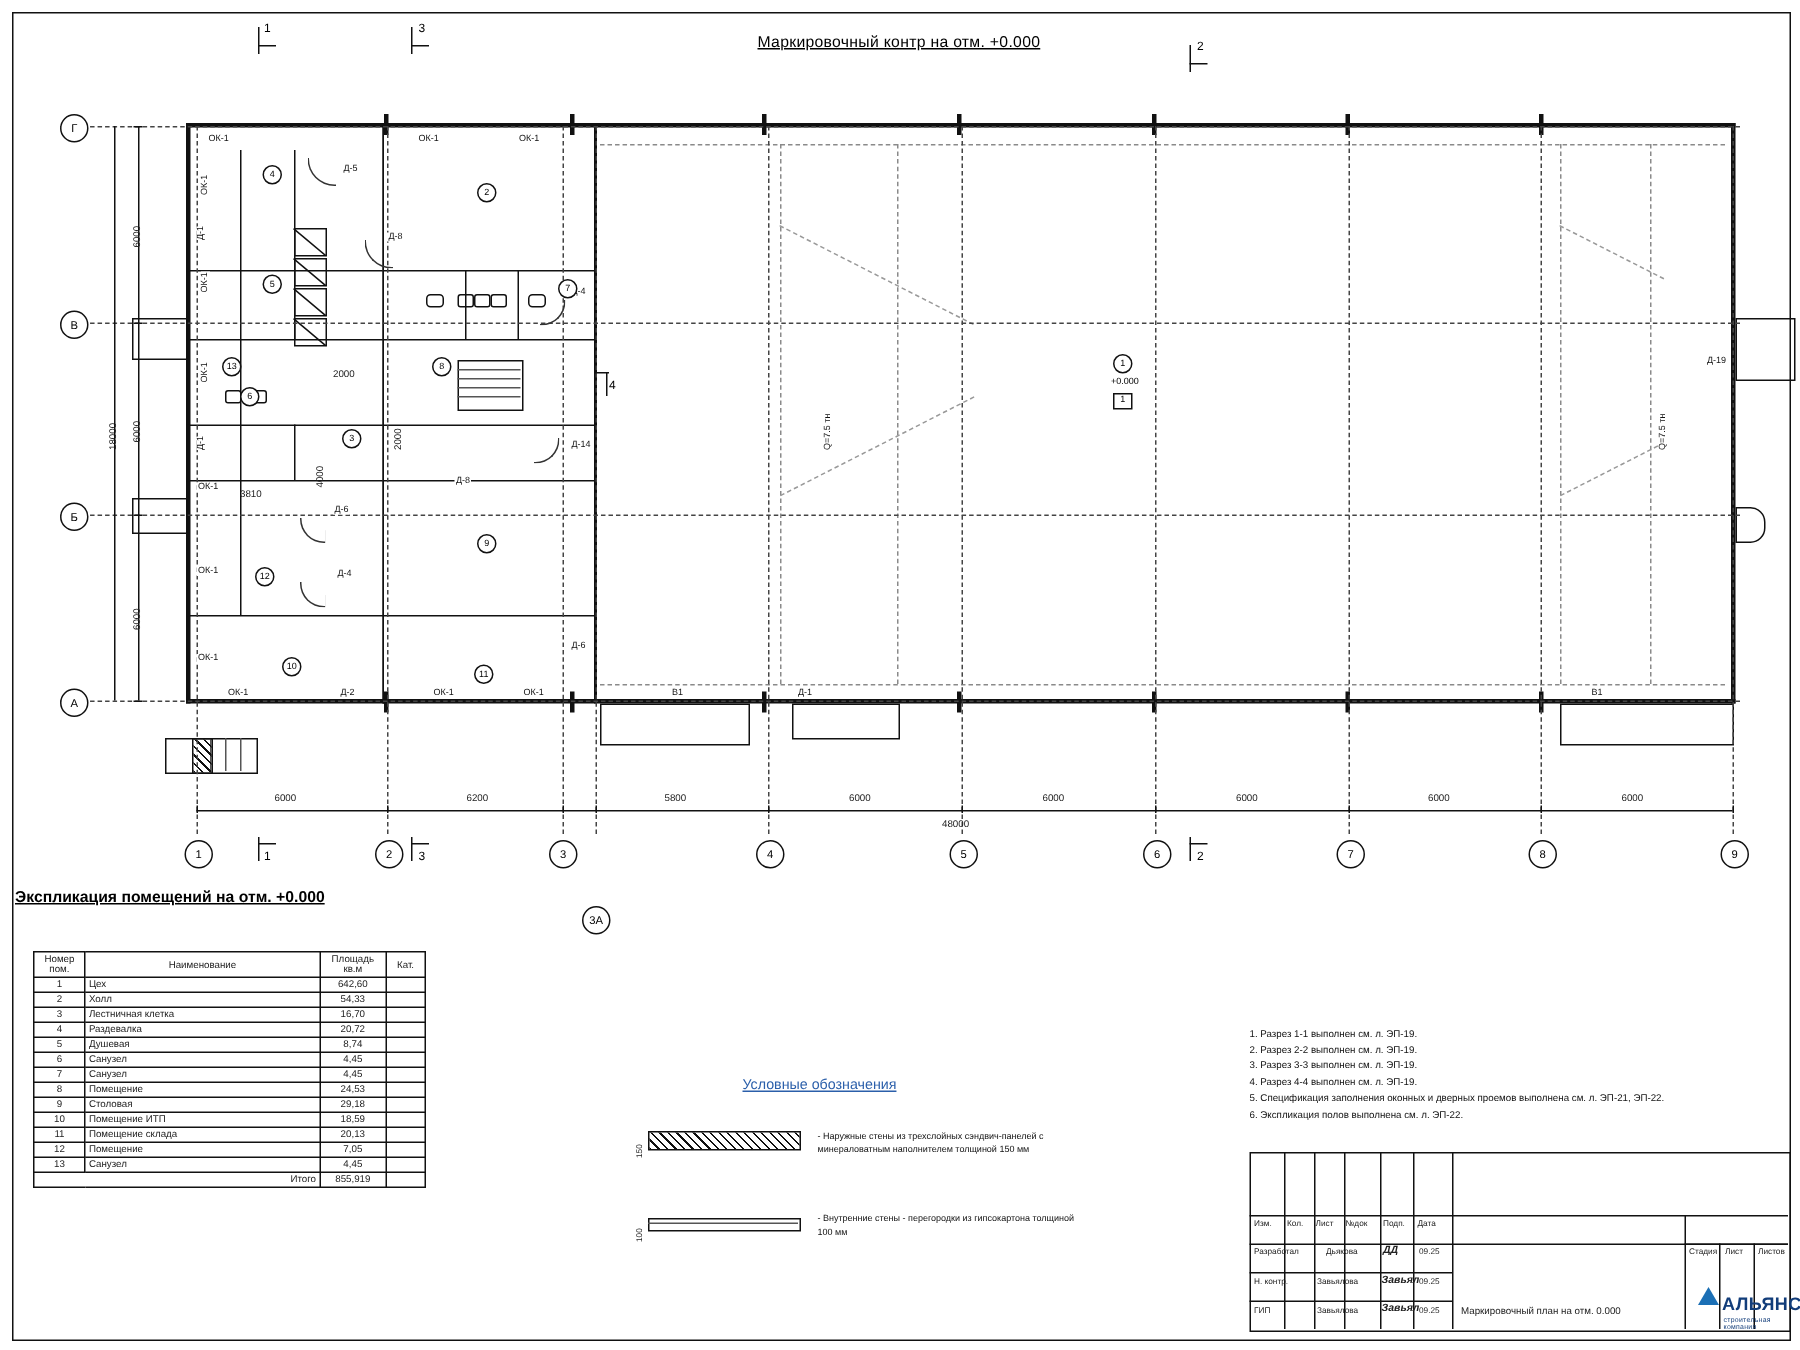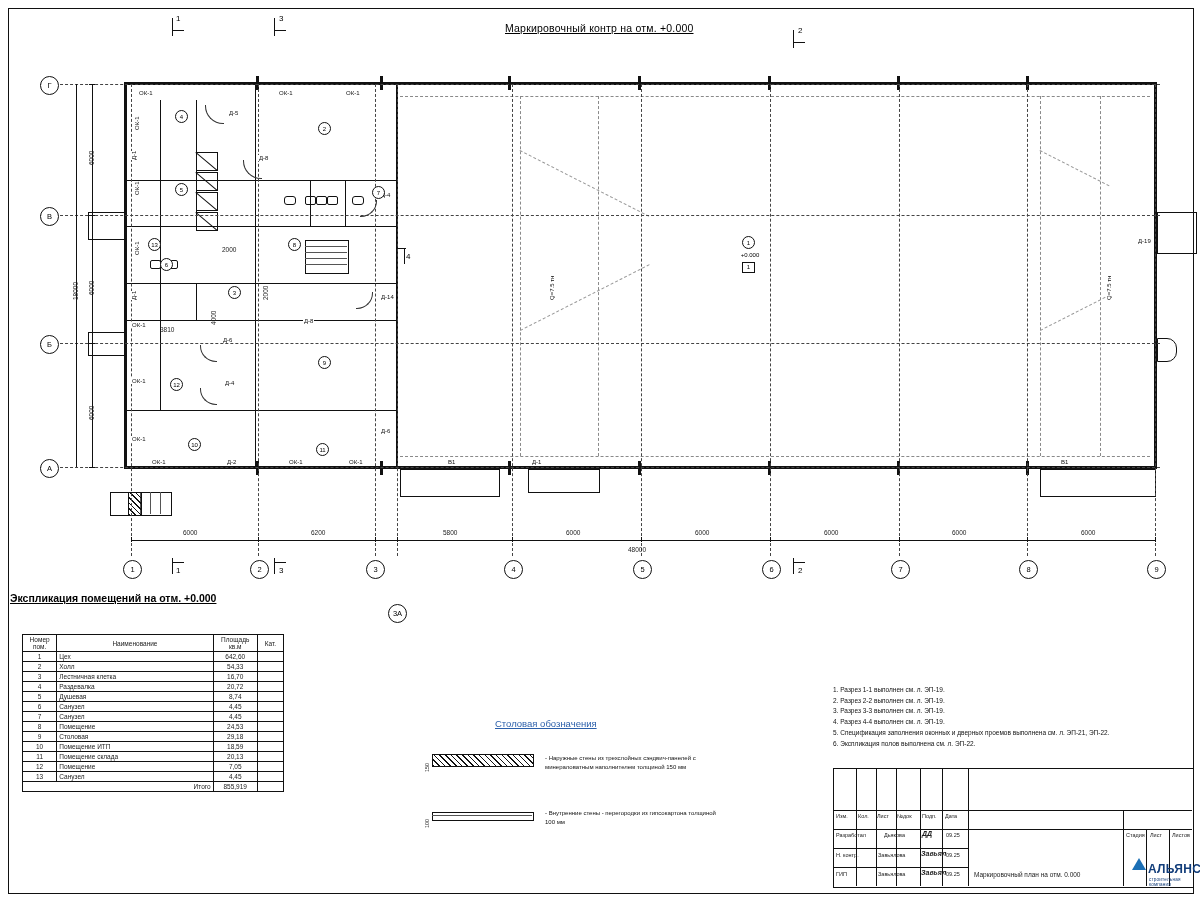--- a/index.html
+++ b/index.html
@@ -378,21 +378,21 @@
           <td></td>
         </tr>
       <tr>
           <td colspan="2" style="text-align:right;">Итого</td>
           <td style="text-align:center;">855,919</td>
           <td></td>
         </tr>
     </tbody>
   </table>
 
-  <div class="cond-title" style="left:495px;top:718px;">Столовая обозначения</div>
+  <div class="cond-title" style="left:495px;top:718px;">Условные обозначения</div>
 
   <div class="hatch" style="left:432px;top:754px;width:100px;height:11px;"></div>
   <div class="dimv" style="left:424px;top:772px;font-size:5.5px;">150</div>
   <div class="legend-txt" style="left:545px;top:754px;width:175px;">- Наружные стены из трехслойных сэндвич-панелей с минераловатным наполнителем толщиной 150 мм</div>
 
   <div class="plainwall" style="left:432px;top:812px;width:100px;height:7px;"></div>
   <div class="ln h" style="left:432px;top:815px;width:100px;background:#555;"></div>
   <div class="dimv" style="left:424px;top:828px;font-size:5.5px;">100</div>
   <div class="legend-txt" style="left:545px;top:809px;width:175px;">- Внутренние стены - перегородки из гипсокартона толщиной 100 мм</div>
 

